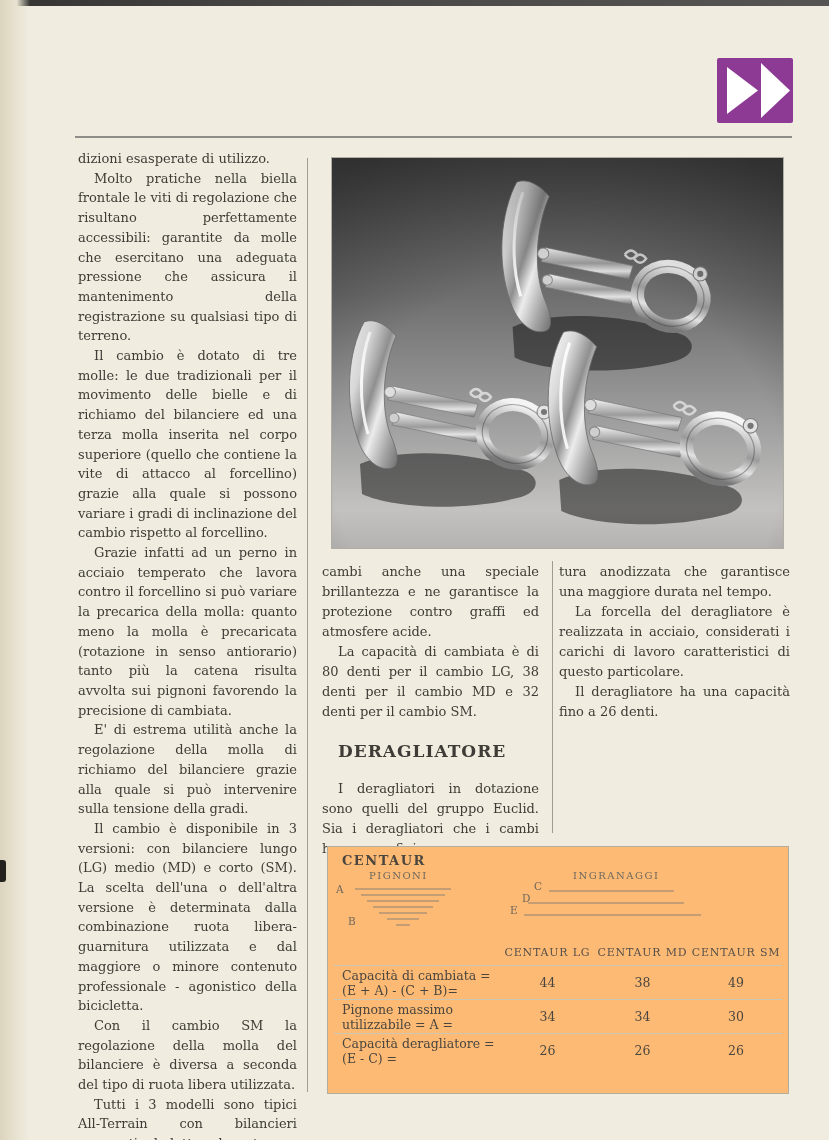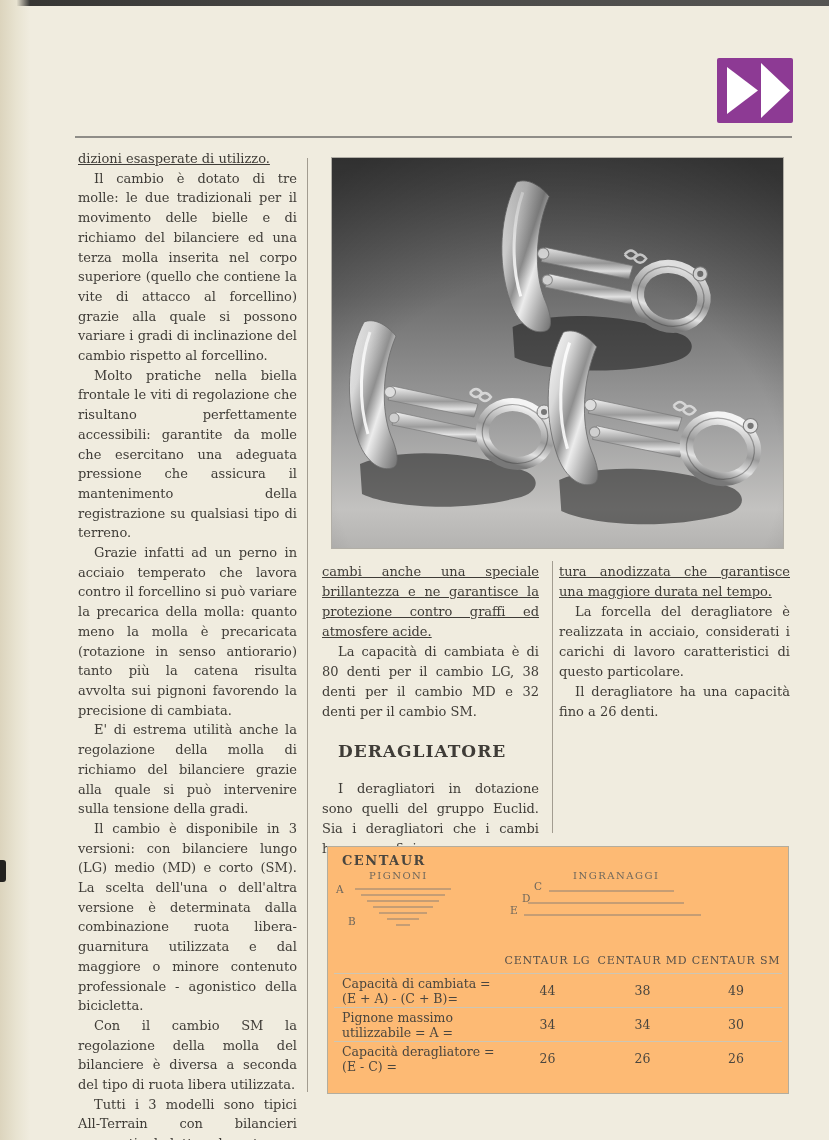--- a/index.html
+++ b/index.html
@@ -10,21 +10,21 @@
             background:linear-gradient(90deg,#141414 0%,#2b2b2b 40%,#3a3a3a 100%);opacity:.85;}
   .edge-left{position:absolute;left:0;top:0;width:30px;height:1140px;
              background:linear-gradient(90deg,#dcd4bd 0%,#e8e3d1 55%,rgba(240,236,223,0) 100%);}
   .edge-nick{position:absolute;left:0;top:860px;width:6px;height:22px;background:#23221f;border-radius:0 3px 3px 0;}
   
   .logo{position:absolute;left:717px;top:58px;width:76px;height:65px;}
   .rule{position:absolute;left:75px;top:136px;width:717px;height:2px;background:#8f8d88;}
   
   .col{position:absolute;text-align:justify;font-size:13px;line-height:19.7px;}
   .col p{margin:0;text-indent:16px;}
-  .col p.noindent{text-indent:0;text-decoration:underline;}
+  .col p.noindent{text-indent:0;}
   .col-left{left:78px;top:149px;width:219px;}
   .col-mid{left:322px;top:562px;width:217px;line-height:20px;}
   .col-right{left:559px;top:562px;width:231px;line-height:20px;}
   .col h2{margin:19px 0 18px 16px;font-size:17px;font-weight:bold;letter-spacing:1px;text-indent:0;}
   .divider{position:absolute;width:1px;background:#a29c90;}
   .div1{left:307px;top:158px;height:934px;}
   .div2{left:552px;top:561px;height:272px;}
   
   .photo{position:absolute;left:332px;top:158px;width:451px;height:390px;
          box-shadow:0 0 0 1px rgba(60,60,60,.35);}
@@ -33,21 +33,21 @@
         border:1px solid #b3ad9e;background:#fdba74;font-size:12.5px;}
   .tb-title{position:absolute;left:14px;top:6px;font-size:13px;letter-spacing:1.5px;font-weight:bold;color:#4a463f;}
   .tb-diagram-label{position:absolute;font-size:10px;letter-spacing:1.5px;color:#6e675c;}
   .lbl-pignoni{left:41px;top:23px;}
   .lbl-ingranaggi{left:245px;top:23px;}
   .tb-dletter{position:absolute;font-size:10.5px;color:#6e675c;}
   .dl-a{left:8px;top:36px;}  .dl-b{left:20px;top:68px;}
   .dl-c{left:206px;top:33px;}.dl-d{left:194px;top:45px;}.dl-e{left:182px;top:57px;}
   .svg-pignoni{position:absolute;left:20px;top:40px;}
   .svg-ingranaggi{position:absolute;left:192px;top:40px;}
-  .tb-grid{position:absolute;left:6px;right:6px;top:92px;margin-top:8px;}
+  .tb-grid{position:absolute;left:6px;right:6px;top:92px;}
   .tb-hrow,.tb-row{display:grid;grid-template-columns:1fr 95px 95px 92px;align-items:center;}
   .tb-hrow{height:26px;}
   .tb-row{height:33px;border-top:1px solid #ccc6b5;}
   .tb-h{font-size:11px;letter-spacing:.8px;text-align:center;color:#55504a;}
   .tb-label{padding-left:8px;color:#4a463f;}
   .tb-val{text-align:center;color:#4a463f;}
 </style>
 </head>
 <body>
 
@@ -62,22 +62,22 @@
       <rect x="0" y="0" width="76" height="65" rx="2" fill="#8d3a94"></rect>
       <polygon points="10,9 10,56 41,32.5" fill="#ffffff"></polygon>
       <polygon points="44,5 44,60 73,32.5" fill="#ffffff"></polygon>
     </svg>
   </div>
 
   <div class="rule"></div>
 
   <div class="col col-left">
     <p class="noindent">dizioni esasperate di utilizzo.</p>
+    <p>Molto pratiche nella biella frontale le viti di regolazione che risultano perfettamente accessibili: garantite da molle che esercitano una adeguata pressione che assicura il mantenimento della registrazione su qualsiasi tipo di terreno.</p>
     <p>Il cambio è dotato di tre molle: le due tradizionali per il movimento delle bielle e di richiamo del bilanciere ed una terza molla inserita nel corpo superiore (quello che contiene la vite di attacco al forcellino) grazie alla quale si possono variare i gradi di inclinazione del cambio rispetto al forcellino.</p>
-    <p>Molto pratiche nella biella frontale le viti di regolazione che risultano perfettamente accessibili: garantite da molle che esercitano una adeguata pressione che assicura il mantenimento della registrazione su qualsiasi tipo di terreno.</p>
     <p>Grazie infatti ad un perno in acciaio temperato che lavora contro il forcellino si può variare la precarica della molla: quanto meno la molla è precaricata (rotazione in senso antiorario) tanto più la catena risulta avvolta sui pignoni favorendo la precisione di cambiata.</p>
     <p>E' di estrema utilità anche la regolazione della molla di richiamo del bilanciere grazie alla quale si può intervenire sulla tensione della gradi.</p>
     <p>Il cambio è disponibile in 3 versioni: con bilanciere lungo (LG) medio (MD) e corto (SM). La scelta dell'una o dell'altra versione è determinata dalla combinazione ruota libera-guarnitura utilizzata e dal maggiore o minore contenuto professionale - agonistico della bicicletta.</p>
     <p>Con il cambio SM la regolazione della molla del bilanciere è diversa a seconda del tipo di ruota libera utilizzata.</p>
     <p>Tutti i 3 modelli sono tipici All-Terrain con bilancieri sagomati ed alette salvacatena.</p>
 
   </div>
 
   <div class="divider div1"></div>
   <div class="divider div2"></div>

